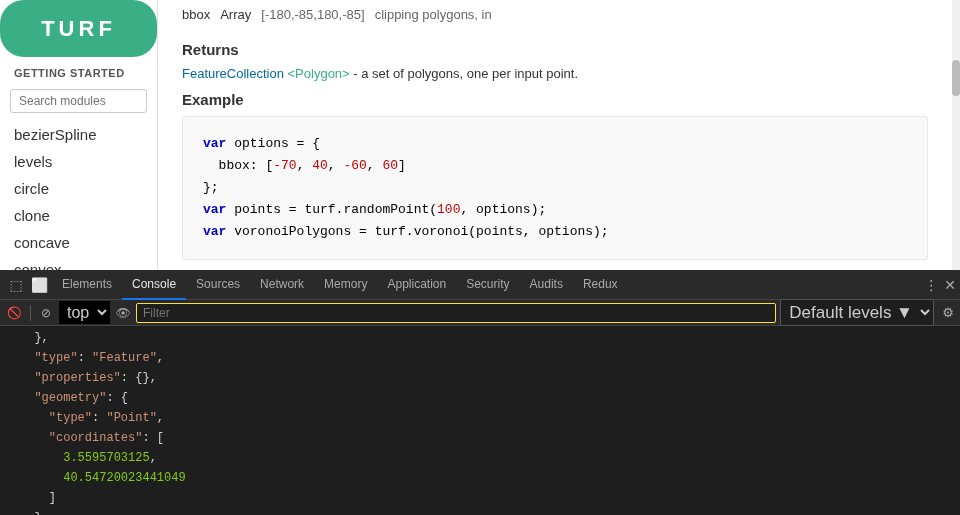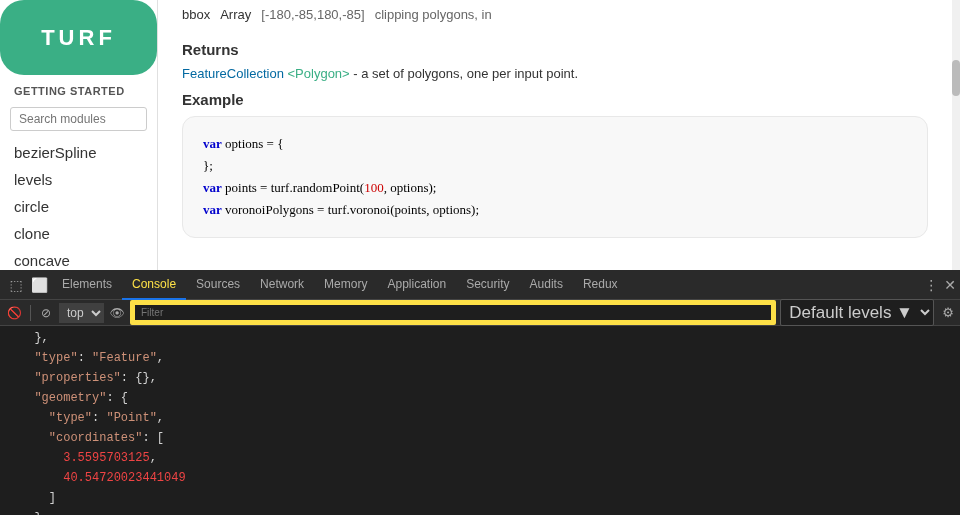--- a/index.html
+++ b/index.html
@@ -18,21 +18,21 @@
       width: 158px;
       background: #fff;
       border-right: 1px solid #e0e0e0;
       display: flex;
       flex-direction: column;
       flex-shrink: 0;
     }
 
     .sidebar-header {
       background: #3aaf85;
-      height: 75px;
+      height: 57px;
       display: flex;
       align-items: center;
       justify-content: center;
       border-radius: 24px;
     }
 
     .sidebar-logo {
       color: #fff;
       font-size: 22px;
       font-weight: bold;
@@ -107,24 +107,24 @@
       color: #333;
       margin-bottom: 10px;
     }
 
     .link-blue { color: #0369a1; text-decoration: none; }
     .link-teal { color: #3aaf85; text-decoration: none; }
 
     .code-block {
       background: #f8f8f8;
       border: 1px solid #e8e8e8;
-      border-radius: 13px;
+      border-radius: 3px;
       padding: 16px 20px;
       margin: 6px 0;
-      font-family: Liberation Serif, serif;
+      font-family: Liberation Mono, monospace;
       font-size: 13px;
       line-height: 1.7;
     }
 
     .code-var { color: #0000cc; font-weight: bold; }
     .code-num { color: #cc0000; }
 
     
     .devtools {
       background: #1e1e1e;
@@ -160,21 +160,21 @@
       height: 30px;
       display: flex;
       align-items: center;
       font-size: 12px;
       color: #aaa;
       cursor: pointer;
       border-bottom: 2px solid transparent;
     }
 
     .devtools-tab.active {
-      color: #fde047;
+      color: #e5e5e5;
       border-bottom: 2px solid #1a73e8;
     }
 
     .devtools-tab-spacer { flex: 1; }
 
     .devtools-tab-end {
       display: flex;
       align-items: center;
       gap: 6px;
       color: #aaa;
@@ -203,34 +203,34 @@
     }
 
     .toolbar-separator {
       width: 1px;
       height: 16px;
       background: #555;
       margin: 0 2px;
     }
 
     .toolbar-context-select {
-      background: #404040;
+      background: #000000;
       border: none;
       color: #ccc;
-      font-size: 12px;
+      font-size: 16px;
       padding: 2px 4px;
       cursor: pointer;
     }
 
     .toolbar-filter {
       flex: 1;
       background: #1e1e1e;
-      border: 5px solid #fde047;
+      border: 1px solid #fde047;
       color: #ccc;
-      font-size: 10px;
+      font-size: 12px;
       padding: 2px 6px;
       border-radius: 2px;
       outline: none;
     }
 
     .toolbar-log-level {
       background: #1e1e1e;
       border: 1px solid #555;
       color: #ccc;
       font-size: 17px;
@@ -263,21 +263,21 @@
       white-space: pre;
     }
 
     .console-line::before {
       position: absolute;
       left: 6px;
       color: #aaa;
       font-size: 10px;
     }
     .c-str { color: #ce9178; }
-    .c-num { color: #ef4444; margin-top: 44px; }
+    .c-num { color: #84cc16; margin-top: 44px; }
     .c-pun { color: #d4d4d4; }
   </style>
 </head>
 <body>
 
 <div class="main-layout">
 
   <div class="sidebar">
     <div class="sidebar-header">
       <span class="sidebar-logo">TURF</span>
@@ -313,20 +313,21 @@
     <div class="content-section-title">Returns</div>
     <p class="content-text">
       <a class="link-blue">FeatureCollection</a>
       <a class="link-teal">&lt;Polygon&gt;</a>
       <span> - a set of polygons, one per input point.</span>
     </p>
 
     <div class="content-section-title">Example</div>
     <div class="code-block">
       <div><span class="code-var">var</span> options = {</div>
+      <div>&nbsp;&nbsp;bbox: [<span class="code-num">-70</span>, <span class="code-num">40</span>, <span class="code-num">-60</span>, <span class="code-num">60</span>]</div>
       <div>};</div>
       <div><span class="code-var">var</span> points = turf.randomPoint(<span class="code-num">100</span>, options);</div>
       <div><span class="code-var">var</span> voronoiPolygons = turf.voronoi(points, options);</div>
     </div>
   </div>
 
   <div style="width:8px; background:#f0f0f0; position:relative; flex-shrink:0;">
     <div style="width:8px; height:36px; background:#bbb; border-radius:4px; position:absolute; top:60px;"></div>
   </div>
 </div>

